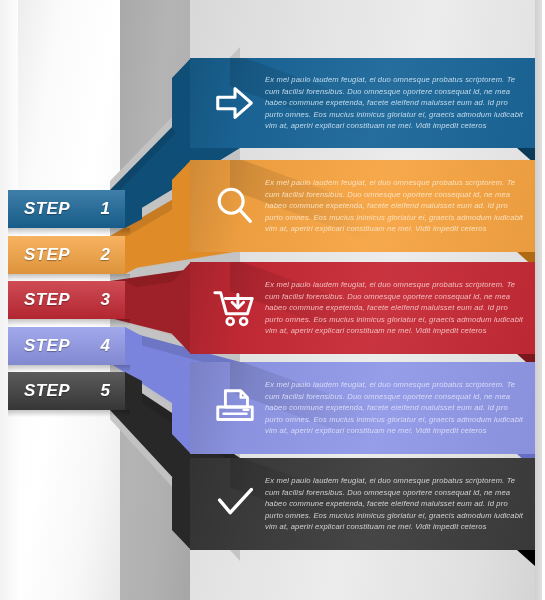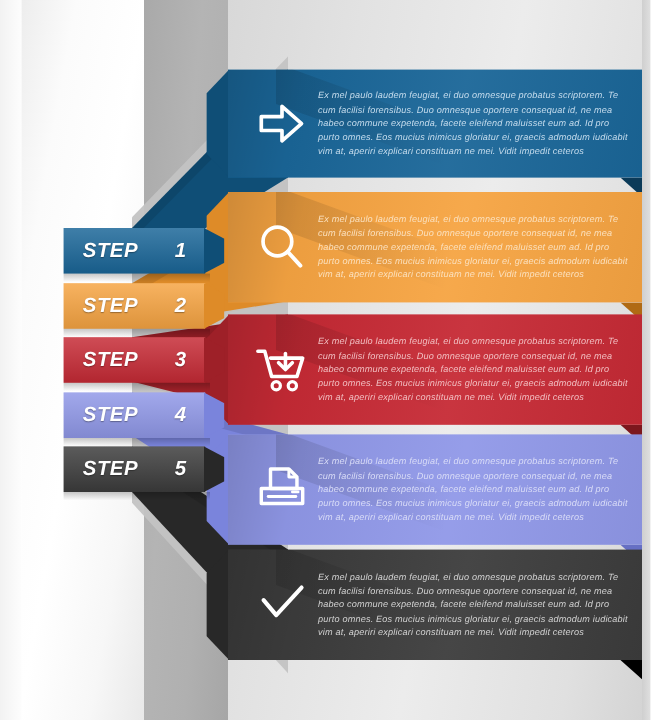--- a/index.html
+++ b/index.html
@@ -40,21 +40,21 @@
     background:linear-gradient(100deg,rgba(0,0,0,.13),rgba(0,0,0,0) 72%);
     pointer-events:none;}
   
   .foldtab{position:absolute;right:0;}
   .foldtab svg{display:block;}
   
   .nose{position:absolute;left:-18px;top:0;}
   .nose svg{display:block;}
 
   
-  .step{position:absolute;left:8px;height:38px;margin-left:45px;}
+  .step{position:absolute;left:8px;height:38px;}
   .step .plate{position:relative;width:100%;height:100%;}
   .step .plate .gl{position:absolute;inset:0;
     background:linear-gradient(180deg,rgba(255,255,255,.16),rgba(0,0,0,.10));}
   .step .word{position:absolute;left:16px;top:50%;transform:translateY(-50%);
     font-size:17px;font-weight:bold;letter-spacing:.4px;color:#ffffff;
     text-shadow:0 1px 1px rgba(0,0,0,.35);}
   .step .num{position:absolute;right:16px;top:50%;transform:translateY(-50%);
     font-size:17px;font-weight:bold;color:#ffffff;
     text-shadow:0 1px 1px rgba(0,0,0,.35);}
   .step .tip{position:absolute;right:-16px;top:0;}

